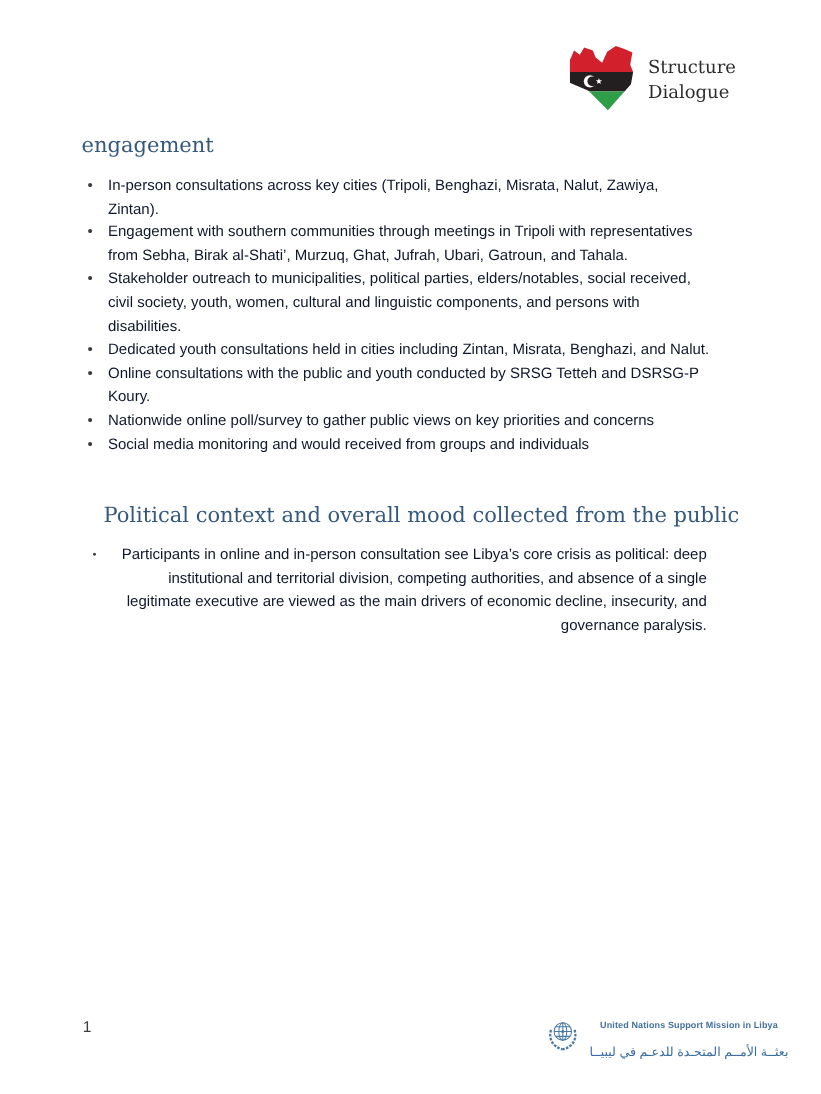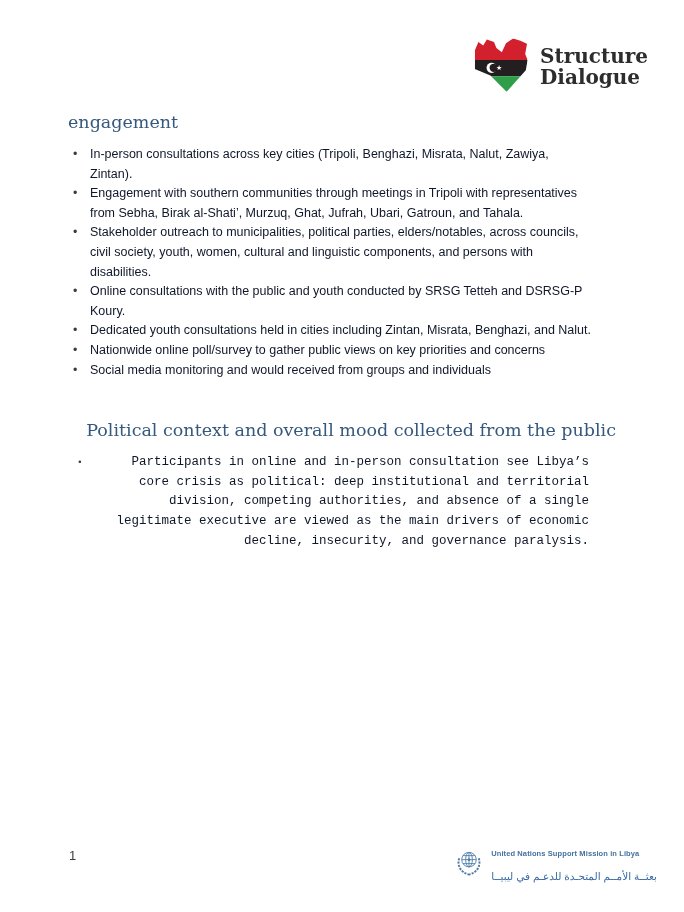--- a/index.html
+++ b/index.html
@@ -5,22 +5,22 @@
   html,body { margin:0; padding:0; background:#ffffff; }
   .page {
     position:relative; width:684px; height:912px; background:#ffffff;
     overflow:hidden; font-family:"Liberation Sans", sans-serif;
   }
 
   
   .brand { position:absolute; top:36px; left:470px; display:flex; align-items:center; }
   .brand-map { flex:0 0 auto; }
   .brand-text {
-    margin-left:10px; font-family:"DejaVu Serif", serif; font-weight:bold;
-    font-size:20px; line-height:21px; color:#2d2d2d; white-space:nowrap;
+    margin-left:10px; font-family:"DejaVu Serif", serif; font-weight:normal;
+    font-size:15px; line-height:21px; color:#2d2d2d; white-space:nowrap;
   }
   .brand-text .line { display:block; }
 
   
   .content { position:absolute; left:68px; top:109px; width:548px; }
 
   .title {
     margin:0 0 16px 0; font-family:"DejaVu Serif", serif; font-weight:bold;
     font-size:21.5px; line-height:30px; color:#4d9ad1; letter-spacing:0.1px;
   }
@@ -36,30 +36,30 @@
 
   ul.bullets {
     list-style:none; margin:0; padding:0; width:524px;
     font-size:12.5px; line-height:19.6px; color:#0f172a;
   }
   ul.bullets li { position:relative; padding-left:22px; }
   ul.bullets li::before {
     content:"\2022"; position:absolute; left:5px; top:0; line-height:19.6px; color:#3d3d3d;
   }
   ul.bullets.spaced { width:521px; }
-  ul.bullets.spaced li { padding-left:27px; margin-bottom:13px;font-family:Liberation Mono, monospace; }
+  ul.bullets.spaced li { padding-left:27px; margin-bottom:13px; }
   ul.bullets.spaced li::before { left:9px; font-size:9.5px; }
   ul.bullets.spaced li:last-child { margin-bottom:0; }
 
   
   .page-number {
     position:absolute; left:69px; top:848px;
     font-size:13px; line-height:16px; color:#3d3d3d;
   }
-  .un-footer { position:absolute; top:847px; right:27px; display:flex; align-items:center; }
+  .un-footer { position:absolute; top:847px; right:27px; display:flex; align-items:center;text-align:center; }
   .un-texts { margin-left:6px; }
   .un-text-en {
     font-size:7.5px; line-height:10px; font-weight:bold;
     color:#44719f; white-space:nowrap; letter-spacing:0.1px;
   }
   .un-text-ar {
     font-size:10.5px; line-height:13px; color:#3a6ba3;
     direction:rtl; white-space:nowrap; margin-top:11px;
   }
 </style>
@@ -95,23 +95,23 @@
   <div class="content">
 
 
     <div class="section-1">
       <h2 class="section-heading">
         <span class="line">engagement</span>
       </h2>
       <ul class="bullets">
         <li>In-person consultations across key cities (Tripoli, Benghazi, Misrata, Nalut, Zawiya, Zintan).</li>
         <li>Engagement with southern communities through meetings in Tripoli with representatives from Sebha, Birak al-Shati’, Murzuq, Ghat, Jufrah, Ubari, Gatroun, and Tahala.</li>
-        <li>Stakeholder outreach to municipalities, political parties, elders/notables, across councils, civil society, youth, women, cultural and linguistic components, and persons with disabilities.</li>
+        <li>Stakeholder outreach to municipalities, political parties, elders/notables, social received, civil society, youth, women, cultural and linguistic components, and persons with disabilities.</li>
+        <li>Dedicated youth consultations held in cities including Zintan, Misrata, Benghazi, and Nalut.</li>
         <li>Online consultations with the public and youth conducted by SRSG Tetteh and DSRSG-P Koury.</li>
-        <li>Dedicated youth consultations held in cities including Zintan, Misrata, Benghazi, and Nalut.</li>
         <li>Nationwide online poll/survey to gather public views on key priorities and concerns</li>
         <li>Social media monitoring and would received from groups and individuals</li>
       </ul>
     </div>
 
     <div class="section-2">
       <h2 class="section-heading">
         <span class="line">Political context and overall mood collected from the public</span>
       </h2>
       <ul class="bullets spaced">

